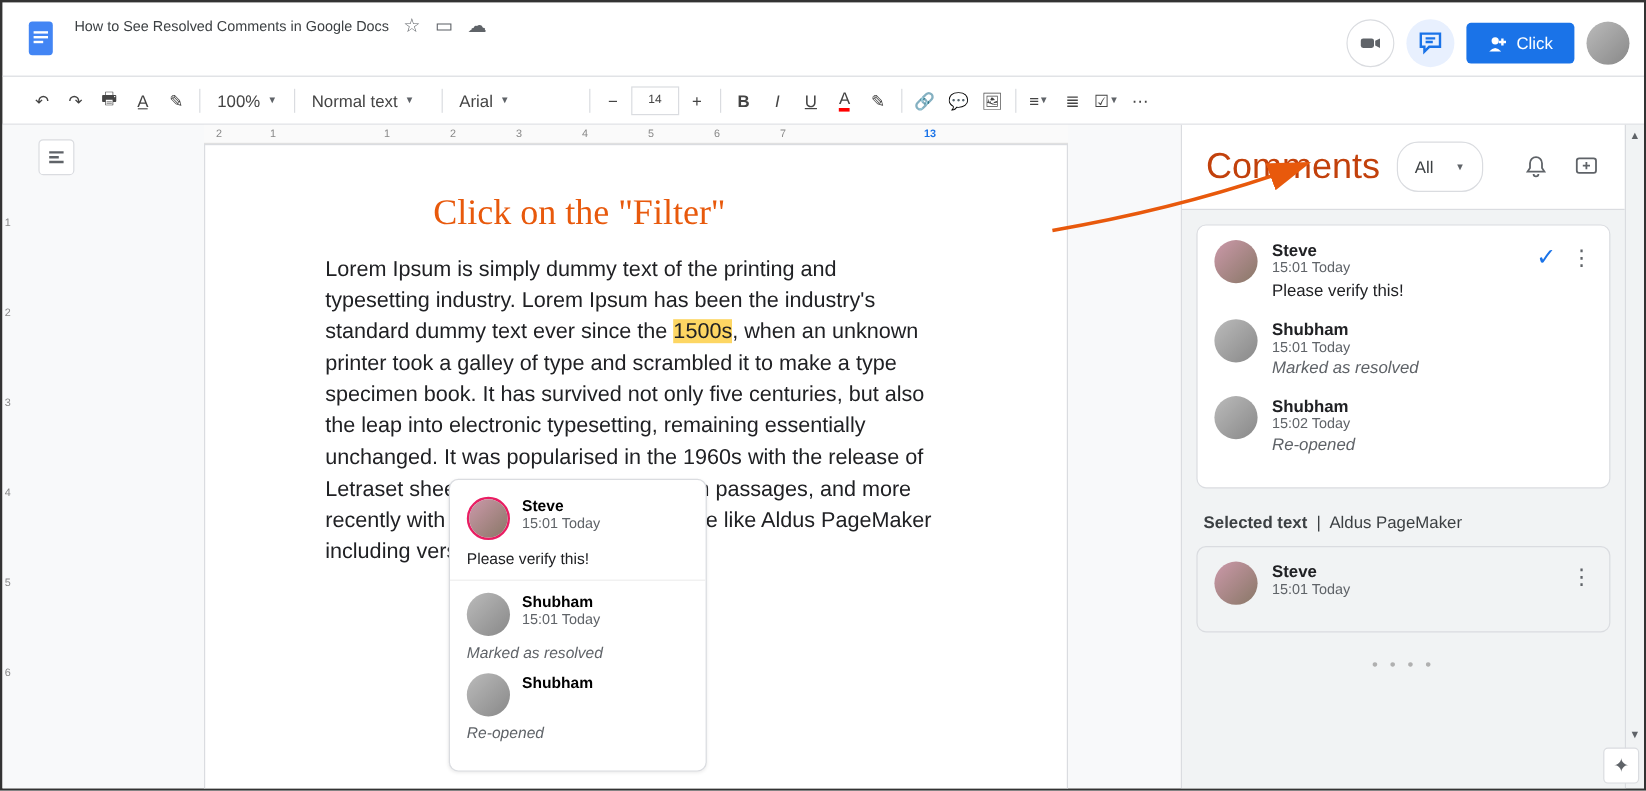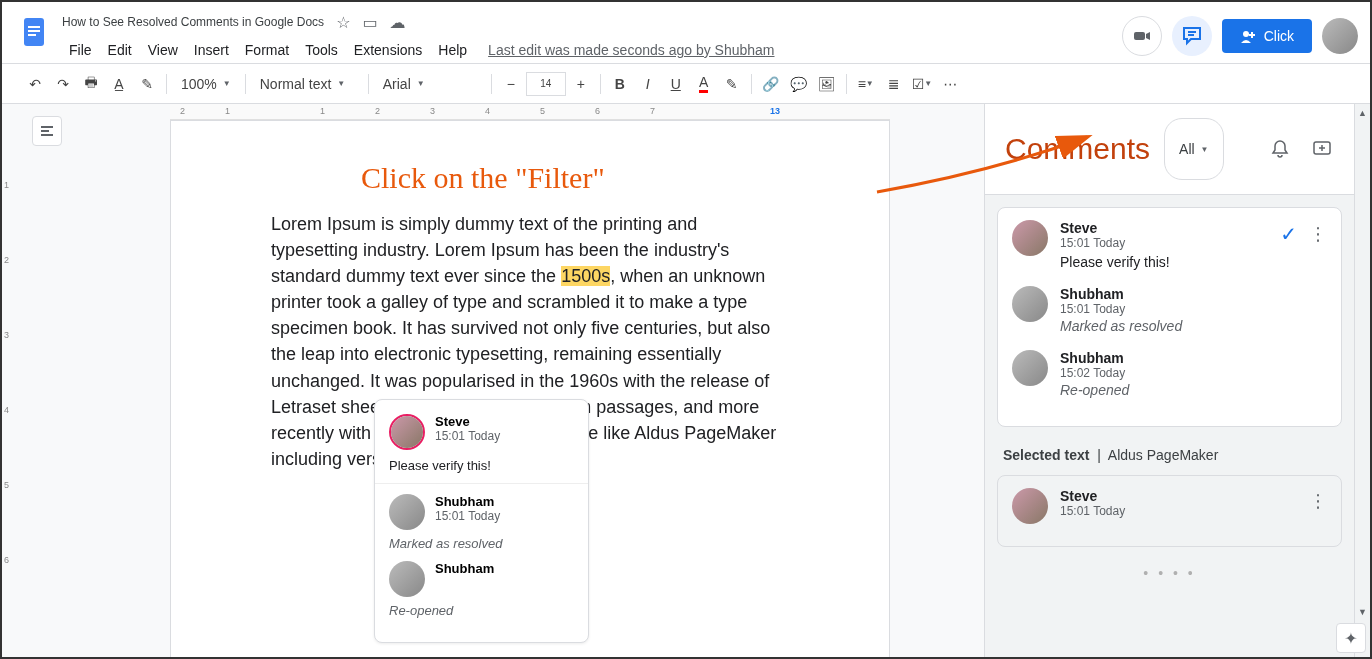--- a/index.html
+++ b/index.html
@@ -53,21 +53,21 @@
 .it-av.pink{border:2px solid #e91e63}
 .it-name{font-weight:700}
 .it-time{color:#5f6368;font-size:12px}
 .it-body{margin:8px 0 4px;color:#202124}
 .it-note{font-style:italic;color:#5f6368;margin:6px 0 10px}
 
 
 .comments-panel{width:370px;border-left:1px solid #dadce0;background:#fff;display:flex;flex-direction:column;position:relative}
 .cp-header{display:flex;align-items:center;justify-content:space-between;padding:14px 20px;border-bottom:1px solid #dadce0}
 .cp-title{font-size:30px;color:#c2410c}
-.cp-filter{border:1px solid #dadce0;border-radius:18px;padding:22px 14px;font-size:14px;color:#3c4043;display:flex;align-items:center;gap:6px;cursor:pointer}
+.cp-filter{border:1px solid #dadce0;border-radius:18px;padding:12px 14px;font-size:14px;color:#3c4043;display:flex;align-items:center;gap:18px;cursor:pointer}
 .cp-icons{display:flex;gap:18px;color:#5f6368}
 .cp-ico{width:24px;height:24px;cursor:pointer;display:flex;align-items:center;justify-content:center}
 .cp-body{flex:1;overflow:auto;background:#f1f3f4;padding:12px}
 .thread-head{font-size:14px;color:#3c4043;padding:6px 6px 12px}
 .thread-head b{font-weight:700}
 .card{background:#fff;border:1px solid #dadce0;border-radius:8px;padding:12px 14px;margin-bottom:14px}
 .c-row{display:flex;gap:12px;margin-bottom:10px;position:relative}
 .c-av{width:36px;height:36px;border-radius:50%;flex-shrink:0}
 .c-meta{flex:1}
 .c-name{font-weight:700;font-size:14px;color:#202124}
@@ -108,31 +108,20 @@
   </div>
   <div class="header-mid">
     <div class="title-row">
       <span class="doc-title">How to See Resolved Comments in Google Docs</span>
       <div class="title-icons">
         <span>☆</span>
         <span>▭</span>
         <span>☁</span>
       </div>
     </div>
-    <div class="menu-row">
-      <span class="menu-item">File</span>
-      <span class="menu-item">Edit</span>
-      <span class="menu-item">View</span>
-      <span class="menu-item">Insert</span>
-      <span class="menu-item">Format</span>
-      <span class="menu-item">Tools</span>
-      <span class="menu-item">Extensions</span>
-      <span class="menu-item">Help</span>
-      <span class="last-edit">Last edit was made seconds ago by Shubham</span>
-    </div>
   </div>
   <div class="header-right">
     <div class="hdr-btn bordered">
           <svg width="20" height="20" viewBox="0 0 20 20">
             <rect x="2" y="6" width="11" height="8" rx="2" fill="#5f6368"></rect>
             <path d="M14 8 l4 -2 v8 l-4 -2 z" fill="#5f6368"></path>
           </svg>
         </div>
     <div class="hdr-btn active">
           <svg width="22" height="22" viewBox="0 0 22 22">

